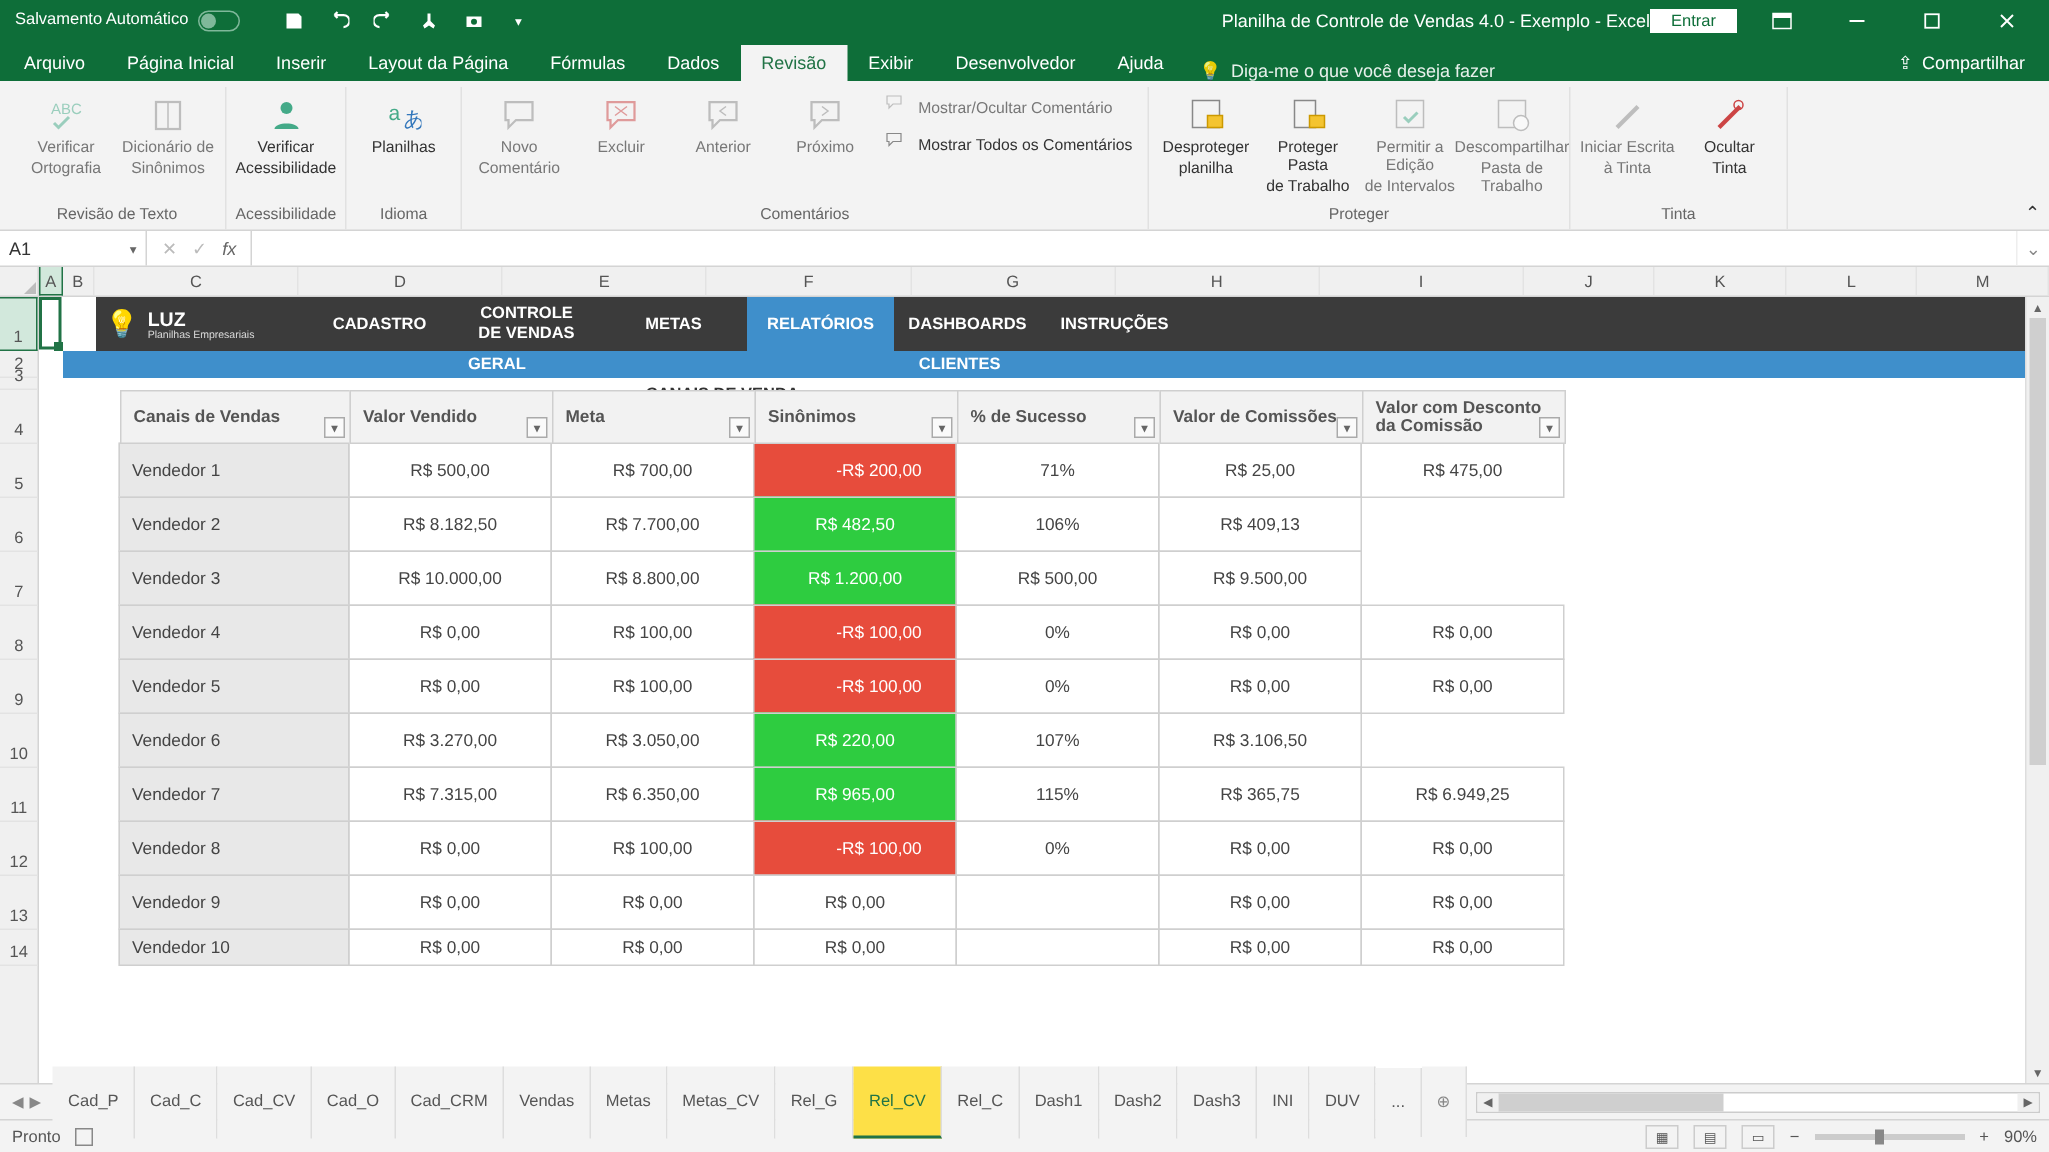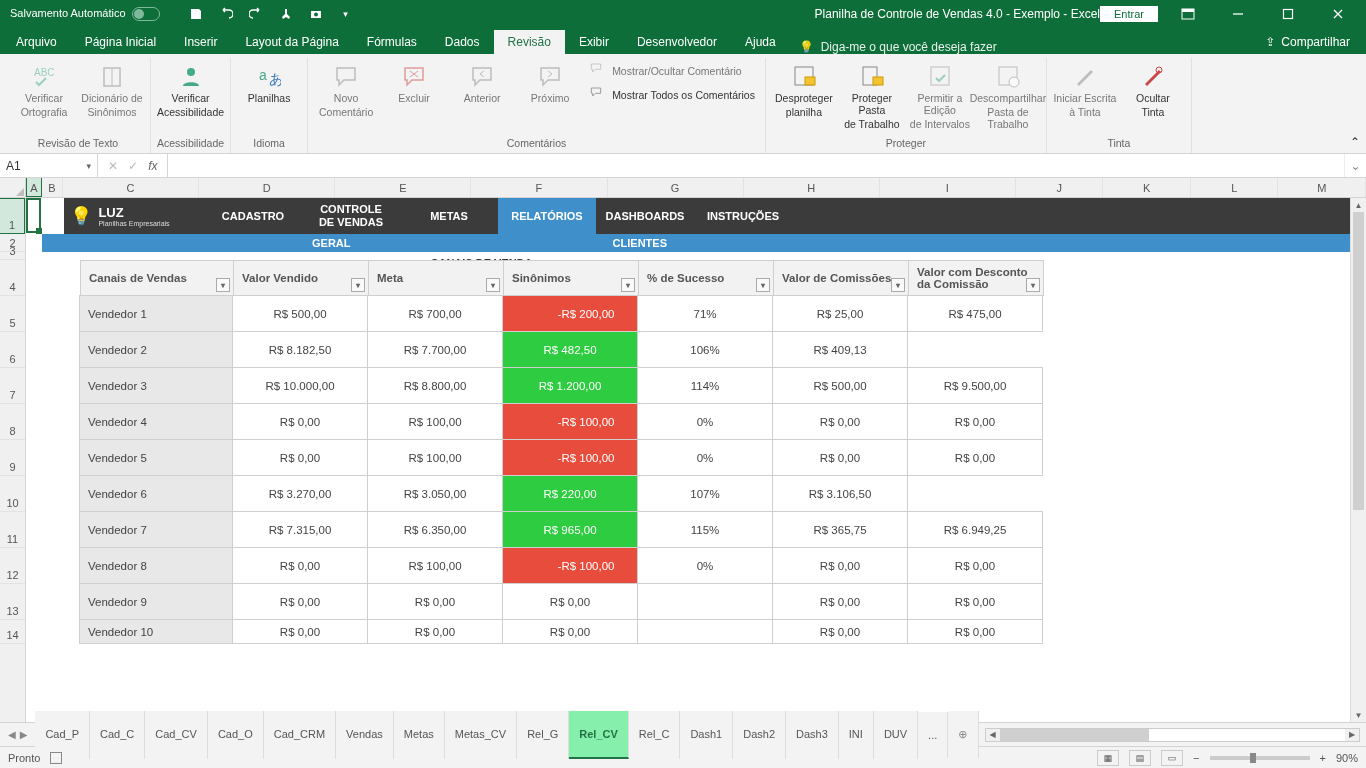--- a/index.html
+++ b/index.html
@@ -93,21 +93,21 @@
   .w-name{width:154px;} .w-std{width:136px;}
 
   .active-cell-cursor{position:absolute;left:0;top:0;width:15px;height:35px;border:2px solid #217346;pointer-events:none;}
   .active-cell-cursor::after{content:"";position:absolute;right:-3px;bottom:-3px;width:6px;height:6px;background:#217346;}
 
   
   .sheettabs { height:24px; background:#f3f3f3; border-top:1px solid #d4d4d4; display:flex; align-items:center; font-size:11px; }
   .sheetnav { display:flex; gap:4px; padding:0 8px; color:#888; }
   .sheetnav span{font-size:10px;}
   .stab { padding:17px 10px; border-right:1px solid #ddd; background:#f3f3f3; color:#555;}
-  .stab.active { background:#86efac; border-bottom:2px solid #217346; color:#217346; font-weight:700;}
+  .stab.active { background:#fde047; border-bottom:2px solid #217346; color:#217346; font-weight:400;}
   .stab.add{color:#888;}
   .hscroll { flex:1; margin:0 6px; height:14px; background:#fff; border:1px solid #ccc; position:relative;}
   .hscroll .thumb{position:absolute;left:0;top:0;bottom:0;width:40%;background:#cfcfcf;}
   .hscroll .arr{position:absolute;top:0;bottom:0;width:14px;display:flex;align-items:center;justify-content:center;font-size:8px;color:#666;background:#f0f0f0;}
   .hscroll .arr.l{left:0;} .hscroll .arr.r{right:0;}
 
   
   .statusbar { height:22px; background:#f3f3f3; border-top:1px solid #d4d4d4; display:flex; align-items:center; font-size:11px; color:#555; padding:0 8px; gap:10px;}
   .statusbar .spacer{flex:1;}
   .statusbar .viewbtn{width:22px;height:16px;border:1px solid #ccc;display:flex;align-items:center;justify-content:center;font-size:9px;}
@@ -517,21 +517,20 @@
               <div class="dcell w-std">R$ 7.700,00</div>
               <div class="dcell w-std diff-pos">R$ 482,50</div>
               <div class="dcell w-std">106%</div>
               <div class="dcell w-std">R$ 409,13</div>
             </div>
             <div class="trow">
               <div class="dcell name w-name">Vendedor 3</div>
               <div class="dcell w-std">R$ 10.000,00</div>
               <div class="dcell w-std">R$ 8.800,00</div>
               <div class="dcell w-std diff-pos">R$ 1.200,00</div>
-              <div class="dcell w-std">114%</div>
               <div class="dcell w-std">R$ 500,00</div>
               <div class="dcell w-std">R$ 9.500,00</div>
             </div>
             <div class="trow">
               <div class="dcell name w-name">Vendedor 4</div>
               <div class="dcell w-std">R$ 0,00</div>
               <div class="dcell w-std">R$ 100,00</div>
               <div class="dcell w-std diff-neg">-R$ 100,00</div>
               <div class="dcell w-std">0%</div>
               <div class="dcell w-std">R$ 0,00</div>

